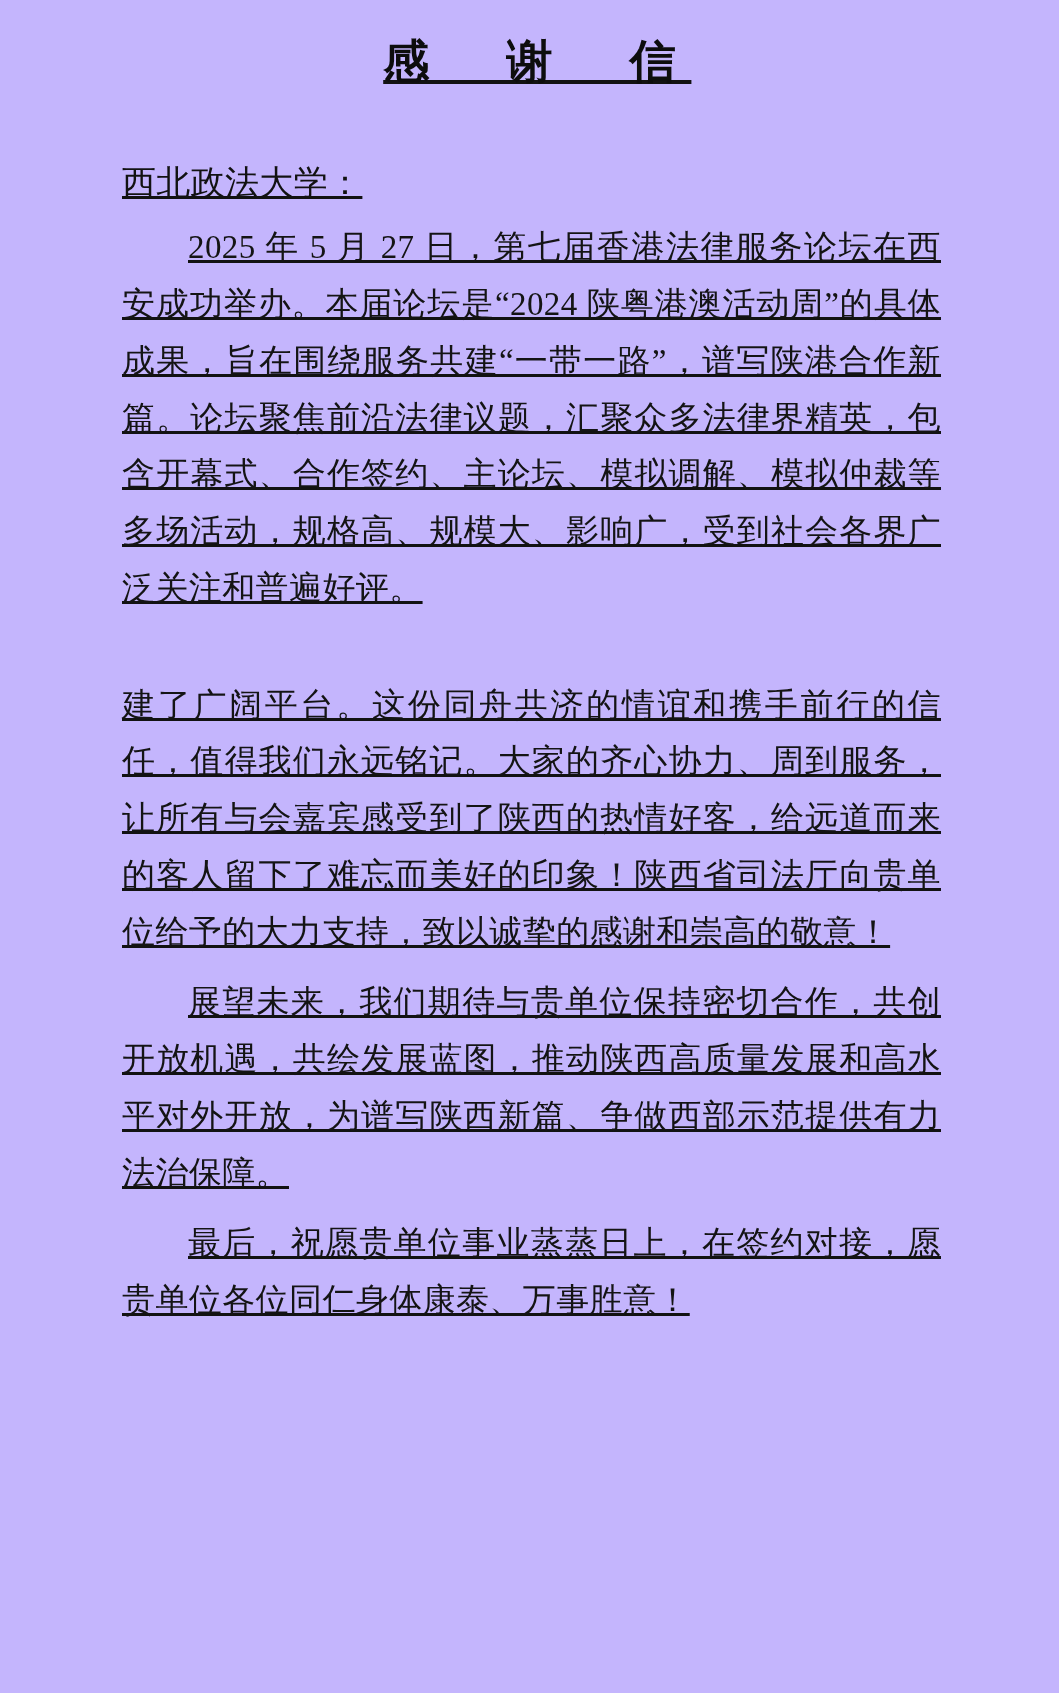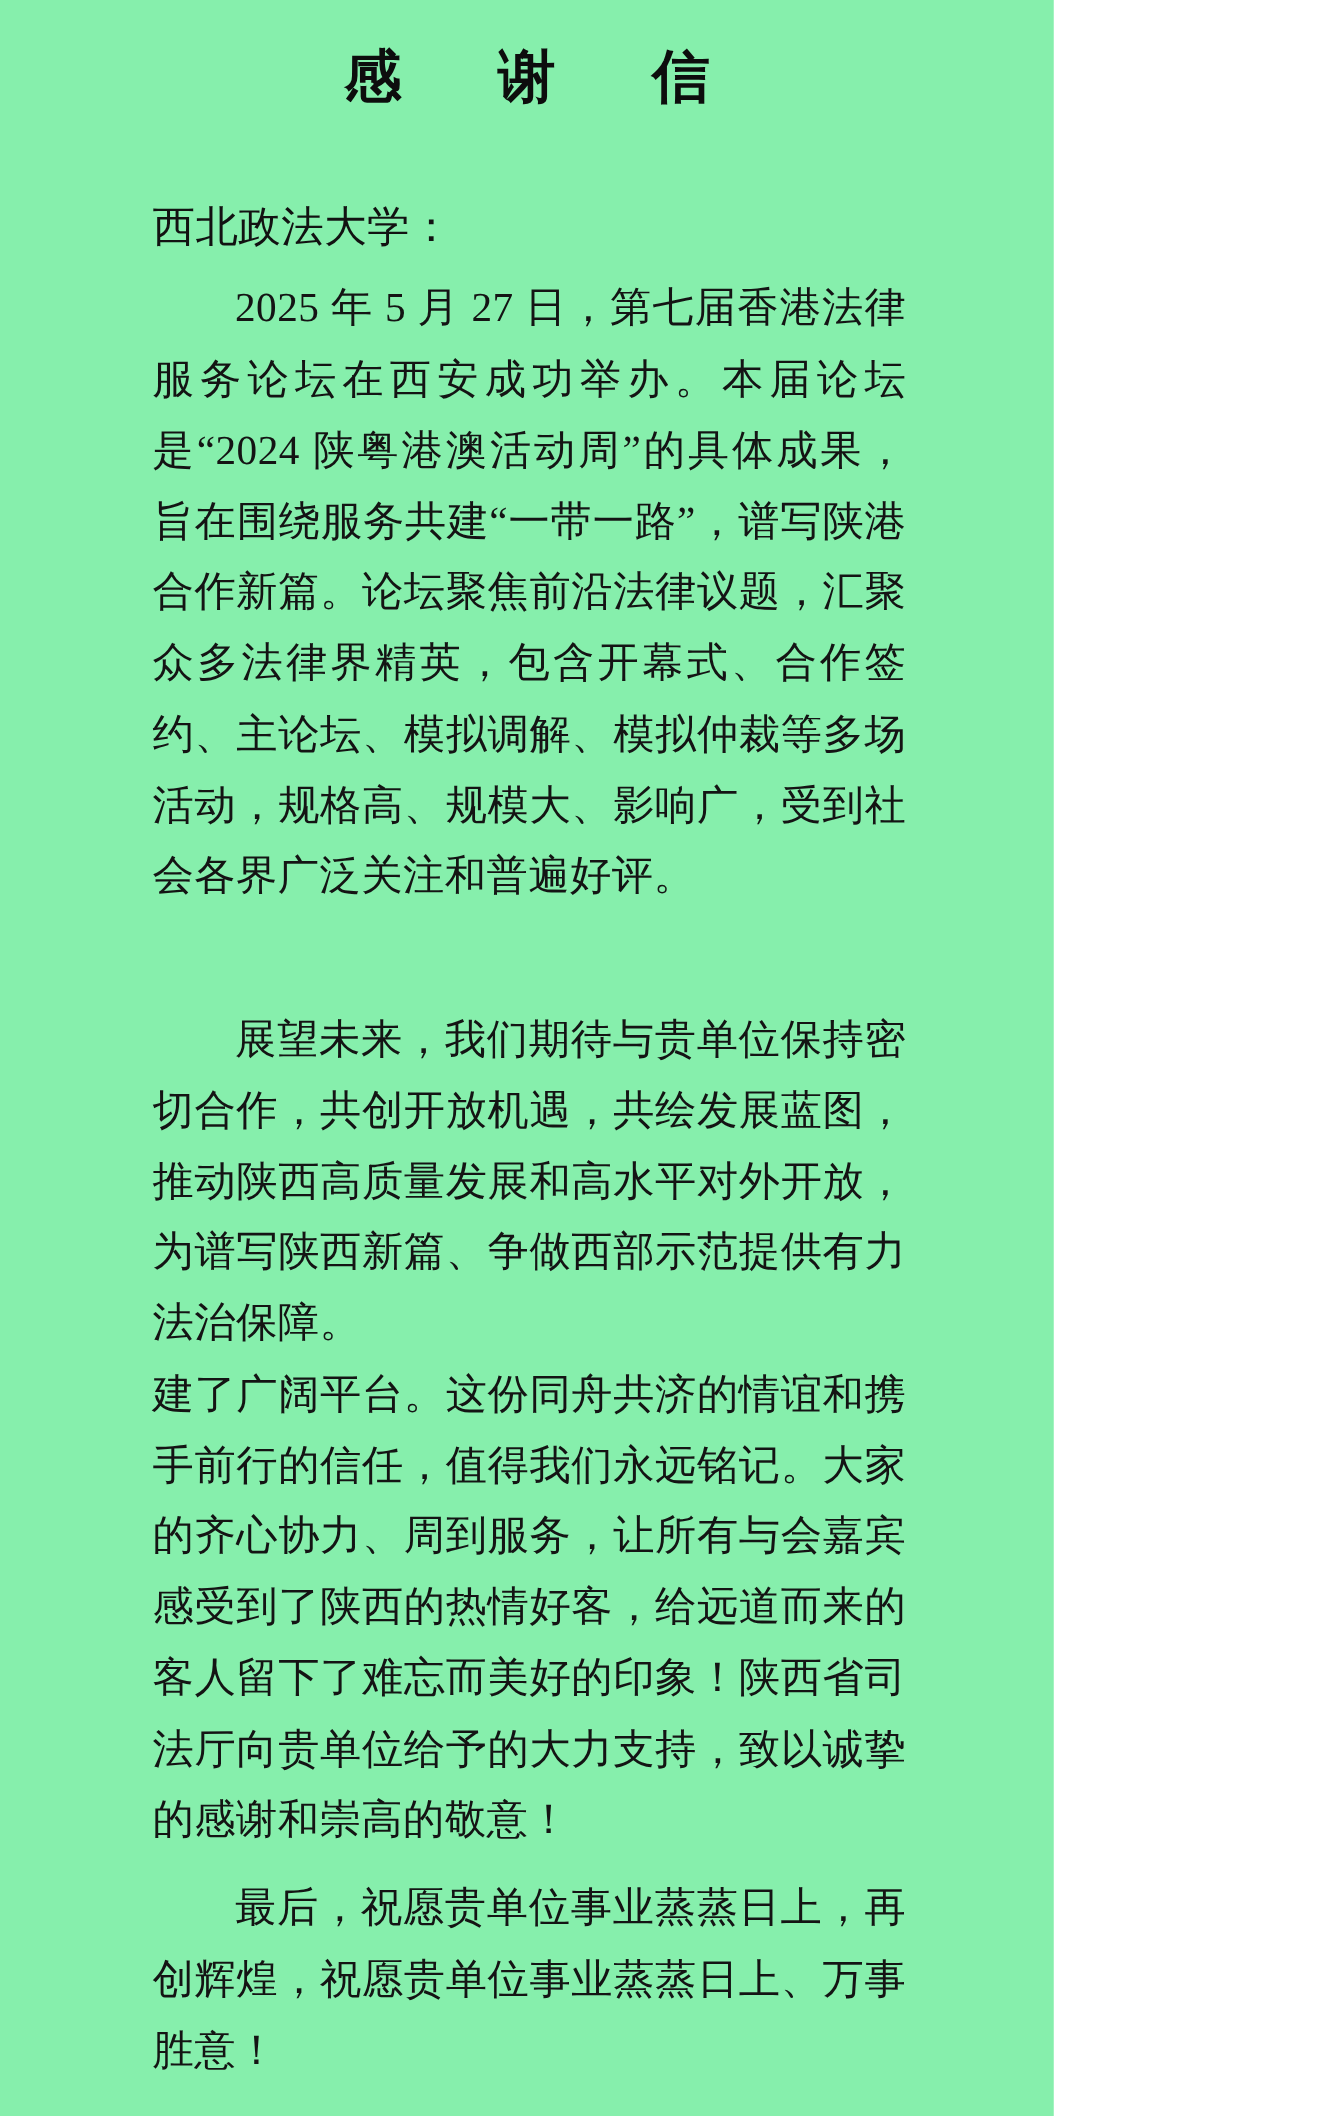--- a/index.html
+++ b/index.html
@@ -9,25 +9,26 @@
   }
   body {
     width: 1059px;
     min-height: 1693px;
     font-family: "Liberation Serif", "DejaVu Serif", serif;
     color: #121212;
     -webkit-font-smoothing: none;
   }
   .page {
     position: relative;
-    width: 843px;
+    width: 1059px;
     min-height: 1693px;
     box-sizing: border-box;
     padding: 0;
-    background: #86efac;
+    background: #c4b5fd;
+    text-decoration: underline;
   }
   .doc-title {
     margin: 0;
     padding-top: 34px;
     text-align: center;
     font-size: 46px;
     font-weight: bold;
     letter-spacing: 0.34em;
     text-indent: 0.34em;
     line-height: 1.2;
@@ -76,20 +77,20 @@
 
   <div class="body-block">
 
     <div class="salutation">西北政法大学：</div>
 
     <p class="para">2025 年 5 月 27 日，第七届香港法律服务论坛在西安成功举办。本届论坛是“2024 陕粤港澳活动周”的具体成果，旨在围绕服务共建“一带一路”，谱写陕港合作新篇。论坛聚焦前沿法律议题，汇聚众多法律界精英，包含开幕式、合作签约、主论坛、模拟调解、模拟仲裁等多场活动，规格高、规模大、影响广，受到社会各界广泛关注和普遍好评。</p>
 
 
     <div class="page-gap"></div>
 
+    <p class="para cont first-after-gap">建了广阔平台。这份同舟共济的情谊和携手前行的信任，值得我们永远铭记。大家的齐心协力、周到服务，让所有与会嘉宾感受到了陕西的热情好客，给远道而来的客人留下了难忘而美好的印象！陕西省司法厅向贵单位给予的大力支持，致以诚挚的感谢和崇高的敬意！</p>
+
     <p class="para">展望未来，我们期待与贵单位保持密切合作，共创开放机遇，共绘发展蓝图，推动陕西高质量发展和高水平对外开放，为谱写陕西新篇、争做西部示范提供有力法治保障。</p>
 
-    <p class="para cont first-after-gap">建了广阔平台。这份同舟共济的情谊和携手前行的信任，值得我们永远铭记。大家的齐心协力、周到服务，让所有与会嘉宾感受到了陕西的热情好客，给远道而来的客人留下了难忘而美好的印象！陕西省司法厅向贵单位给予的大力支持，致以诚挚的感谢和崇高的敬意！</p>
-
-    <p class="para">最后，祝愿贵单位事业蒸蒸日上，再创辉煌，祝愿贵单位事业蒸蒸日上、万事胜意！</p>
+    <p class="para">最后，祝愿贵单位事业蒸蒸日上，在签约对接，愿贵单位各位同仁身体康泰、万事胜意！</p>
 
   </div>
 </div>
 
 </body></html>

